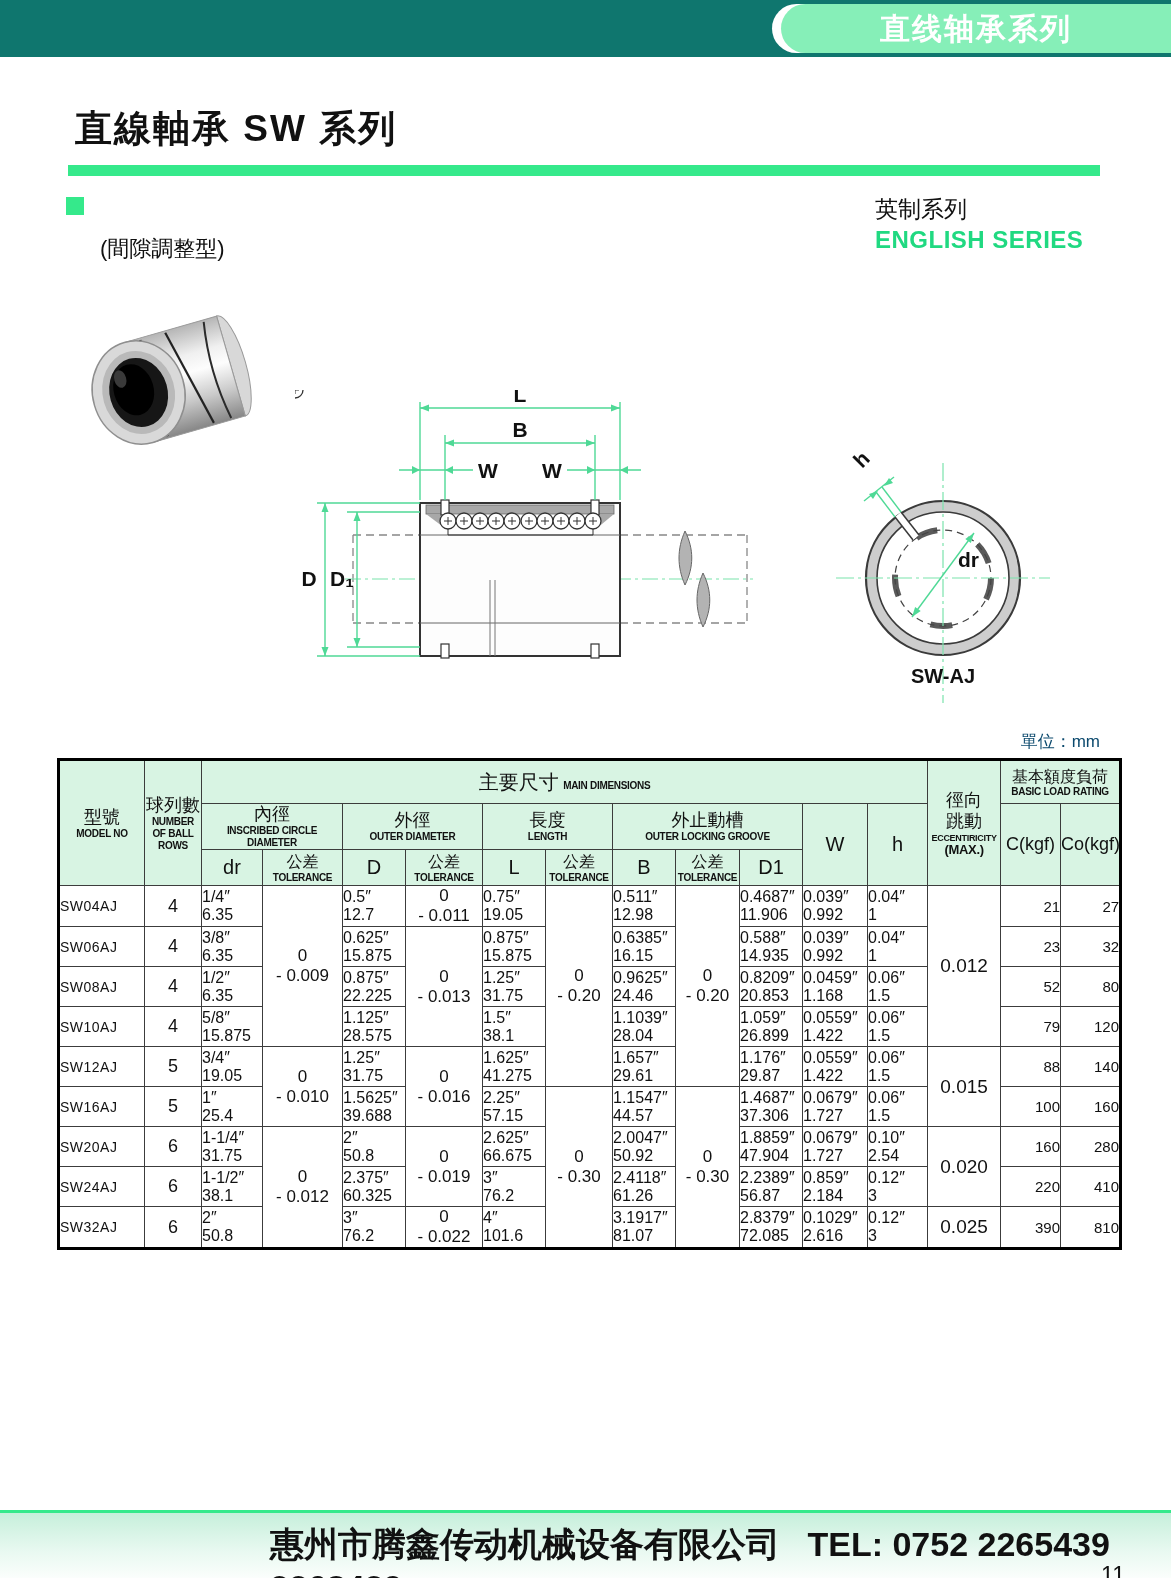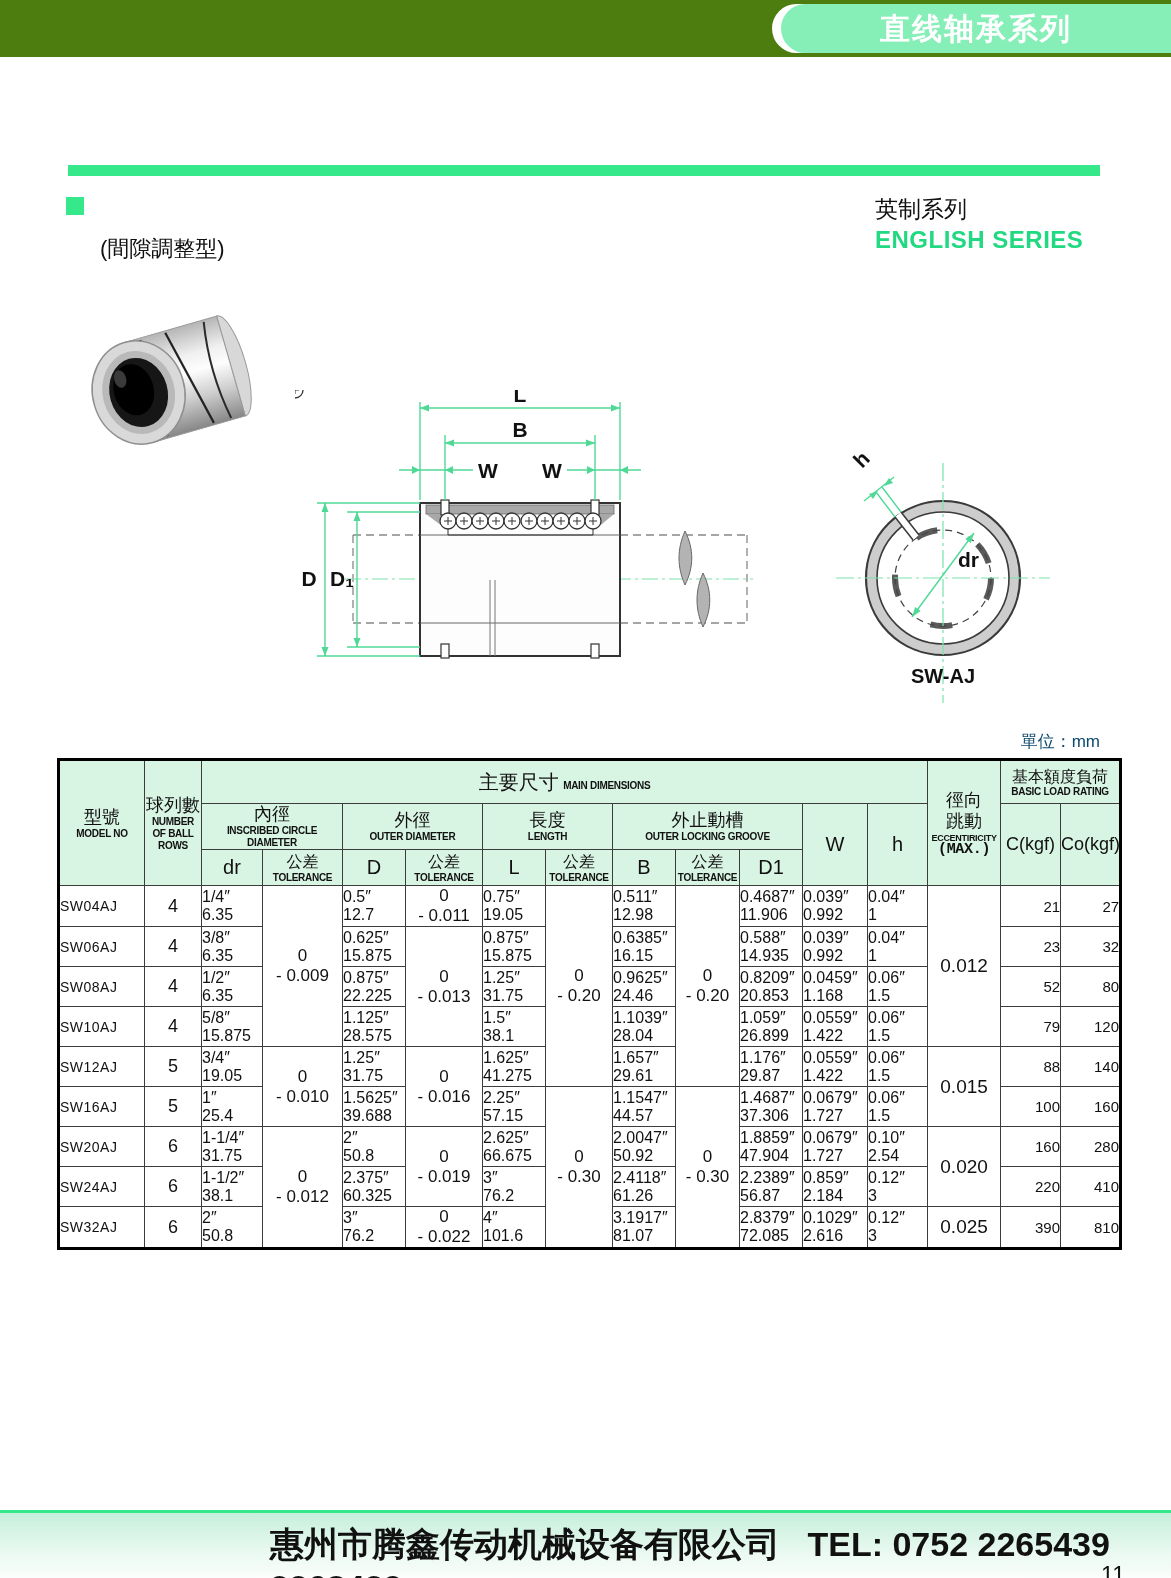--- a/index.html
+++ b/index.html
@@ -1,19 +1,19 @@
 <!DOCTYPE html>
 <html><head>
 <meta charset="utf-8">
 <style>
   html,body{margin:0;padding:0;background:#e9e9e9;}
   #page{position:relative;width:1171px;height:1578px;background:#ffffff;overflow:hidden;
         font-family:"Liberation Sans",sans-serif;color:#111;}
   
-  .banner{position:absolute;left:0;top:0;width:1171px;height:57px;background:#4d7c0f;}
+  .banner{position:absolute;left:0;top:0;width:1171px;height:57px;background:#0f766e;}
   .banner-arc{position:absolute;left:772px;top:4px;width:110px;height:49px;background:#ffffff;border-radius:27px 0 0 27px;}
   .banner-tab{position:absolute;left:781px;top:4px;right:0;height:49px;background:#86efb8;border-radius:25px 0 0 25px;}
   .banner-tab span{display:block;text-align:center;line-height:49px;font-size:30px;font-weight:bold;color:#ffffff;letter-spacing:2px;}
   
   .page-title{position:absolute;left:75px;top:104px;font-size:37px;font-weight:bold;letter-spacing:2px;}
   .green-bar{position:absolute;left:68px;top:165px;width:1032px;height:11px;background:#35e98b;}
   .bullet{position:absolute;left:66px;top:197px;width:18px;height:18px;background:#35e98b;}
   .model-code{position:absolute;left:98px;top:180px;font-size:45px;font-weight:bold;letter-spacing:1px;}
   .model-note{position:absolute;left:100px;top:234px;font-size:22px;}
   .series-cn{position:absolute;left:875px;top:194px;font-size:23px;}
@@ -60,20 +60,21 @@
 
 <div id="page">
 
   <div class="banner">
     <div class="banner-arc"></div>
     <div class="banner-tab">
       <span>直线轴承系列</span>
     </div>
   </div>
 
+  <div class="page-title">直線軸承 SW 系列</div>
   <div class="green-bar"></div>
   <div class="bullet"></div>
   <div class="model-note">(間隙調整型)</div>
   <div class="series-cn">英制系列</div>
   <div class="series-en">ENGLISH SERIES</div>
 
   <svg class="photo" width="180" height="175" viewBox="0 0 180 175">
     <defs>
       <linearGradient id="met" x1="0" y1="0" x2="0" y2="1">
         <stop offset="0" stop-color="#b5b5b5"></stop>
@@ -253,21 +254,21 @@
           <div class="en">ROWS</div>
         </th>
         <th colspan="11">
           <span class="cn" style="font-size:20px;">主要尺寸</span>
           <span class="en">MAIN DIMENSIONS</span>
         </th>
         <th rowspan="3">
           <div class="cn">徑向</div>
           <div class="cn">跳動</div>
           <div class="en" style="font-size:9px;">ECCENTIRICITY</div>
-          <div class="en" style="font-size:15px;font-family:Liberation Mono, monospace;">(MAX.)</div>
+          <div class="en" style="font-size:13px;">(MAX.)</div>
         </th>
         <th colspan="2">
           <div class="cn2">基本額度負荷</div>
           <div class="en">BASIC LOAD RATING</div>
         </th>
       </tr>
       <tr class="h2">
         <th colspan="2">
           <div class="cn">內徑</div>
           <div class="en">INSCRIBED CIRCLE DIAMETER</div>

